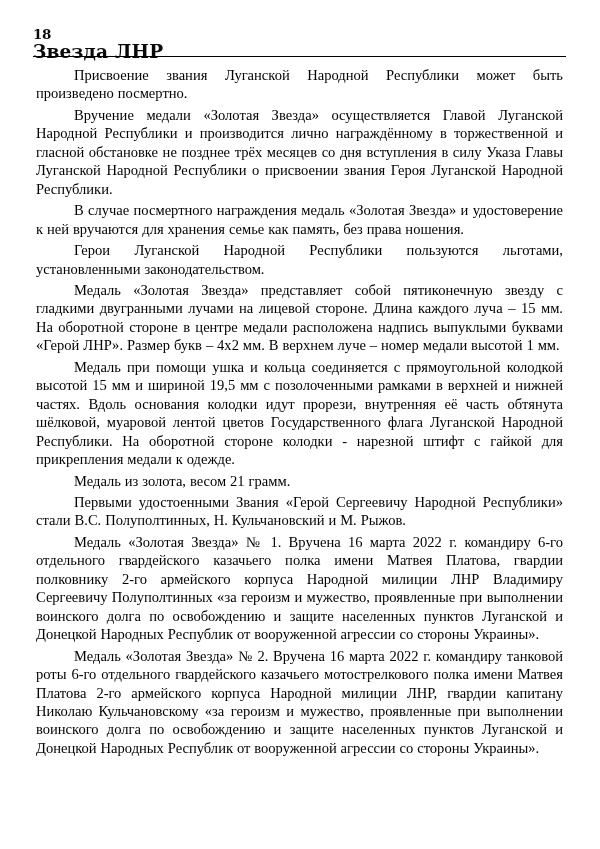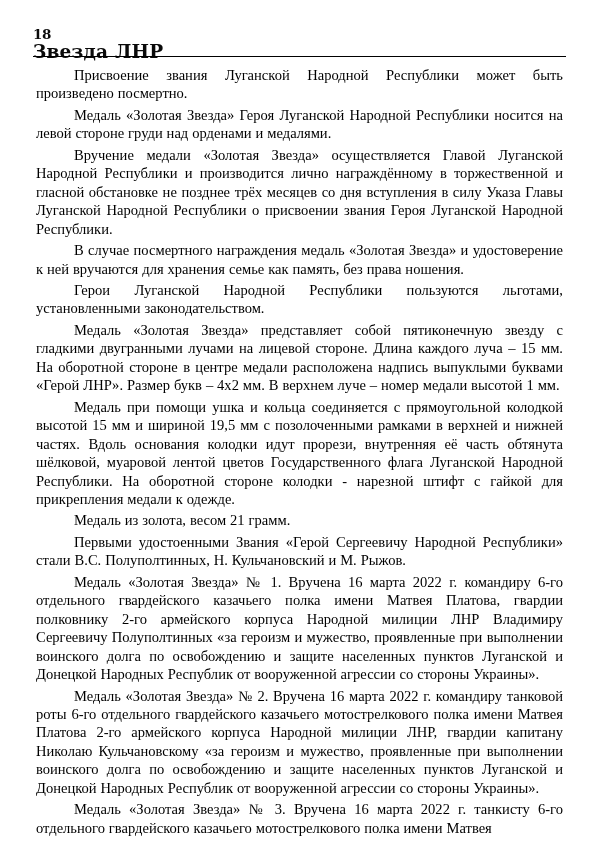--- a/index.html
+++ b/index.html
@@ -81,26 +81,24 @@
 
   <div class="header">
     <span class="folio">18</span>
     <span class="running-title">Звезда ЛНР</span>
   </div>
 
   <div class="header-rule"></div>
 
   <div class="body-text">
     <p>Присвоение звания Луганской Народной Республики может быть произведено посмертно.</p>
-    <p>Медаль «Золотая Звезда» Героя Луганской Народной Республики носится на левой стороне груди над орденами и медалями.</p>
     <p>Вручение медали «Золотая Звезда» осуществляется Главой Луганской Народной Республики и производится лично награждённому в торжественной и гласной обстановке не позднее трёх месяцев со дня вступления в силу Указа Главы Луганской Народной Республики о присвоении звания Героя Луганской Народной Республики.</p>
     <p>В случае посмертного награждения медаль «Золотая Звезда» и удостоверение к ней вручаются для хранения семье как память, без права ношения.</p>
     <p>Герои Луганской Народной Республики пользуются льготами, установленными законодательством.</p>
     <p>Медаль «Золотая Звезда» представляет собой пятиконечную звезду с гладкими двугранными лучами на лицевой стороне. Длина каждого луча – 15 мм. На оборотной стороне в центре медали расположена надпись выпуклыми буквами «Герой ЛНР». Размер букв – 4х2 мм. В верхнем луче – номер медали высотой 1 мм.</p>
     <p>Медаль при помощи ушка и кольца соединяется с прямоугольной колодкой высотой 15 мм и шириной 19,5 мм с позолоченными рамками в верхней и нижней частях. Вдоль основания колодки идут прорези, внутренняя её часть обтянута шёлковой, муаровой лентой цветов Государственного флага Луганской Народной Республики. На оборотной стороне колодки - нарезной штифт с гайкой для прикрепления медали к одежде.</p>
     <p>Медаль из золота, весом 21 грамм.</p>
     <p>Первыми удостоенными Звания «Герой Сергеевичу Народной Республики» стали В.С. Полуполтинных, Н. Кульчановский и М. Рыжов.</p>
     <p>Медаль «Золотая Звезда» № 1. Вручена 16 марта 2022 г. командиру 6-го отдельного гвардейского казачьего полка имени Матвея Платова, гвардии полковнику 2-го армейского корпуса Народной милиции ЛНР Владимиру Сергеевичу Полуполтинных «за героизм и мужество, проявленные при выполнении воинского долга по освобождению и защите населенных пунктов Луганской и Донецкой Народных Республик от вооруженной агрессии со стороны Украины».</p>
     <p>Медаль «Золотая Звезда» № 2. Вручена 16 марта 2022 г. командиру танковой роты 6-го отдельного гвардейского казачьего мотострелкового полка имени Матвея Платова 2-го армейского корпуса Народной милиции ЛНР, гвардии капитану Николаю Кульчановскому «за героизм и мужество, проявленные при выполнении воинского долга по освобождению и защите населенных пунктов Луганской и Донецкой Народных Республик от вооруженной агрессии со стороны Украины».</p>
-    <p>Медаль «Золотая Звезда» № 3. Вручена 16 марта 2022 г. танкисту 6-го отдельного гвардейского казачьего мотострелкового полка имени Матвея</p>
   </div>
 
 </div>
 
 </body></html>

